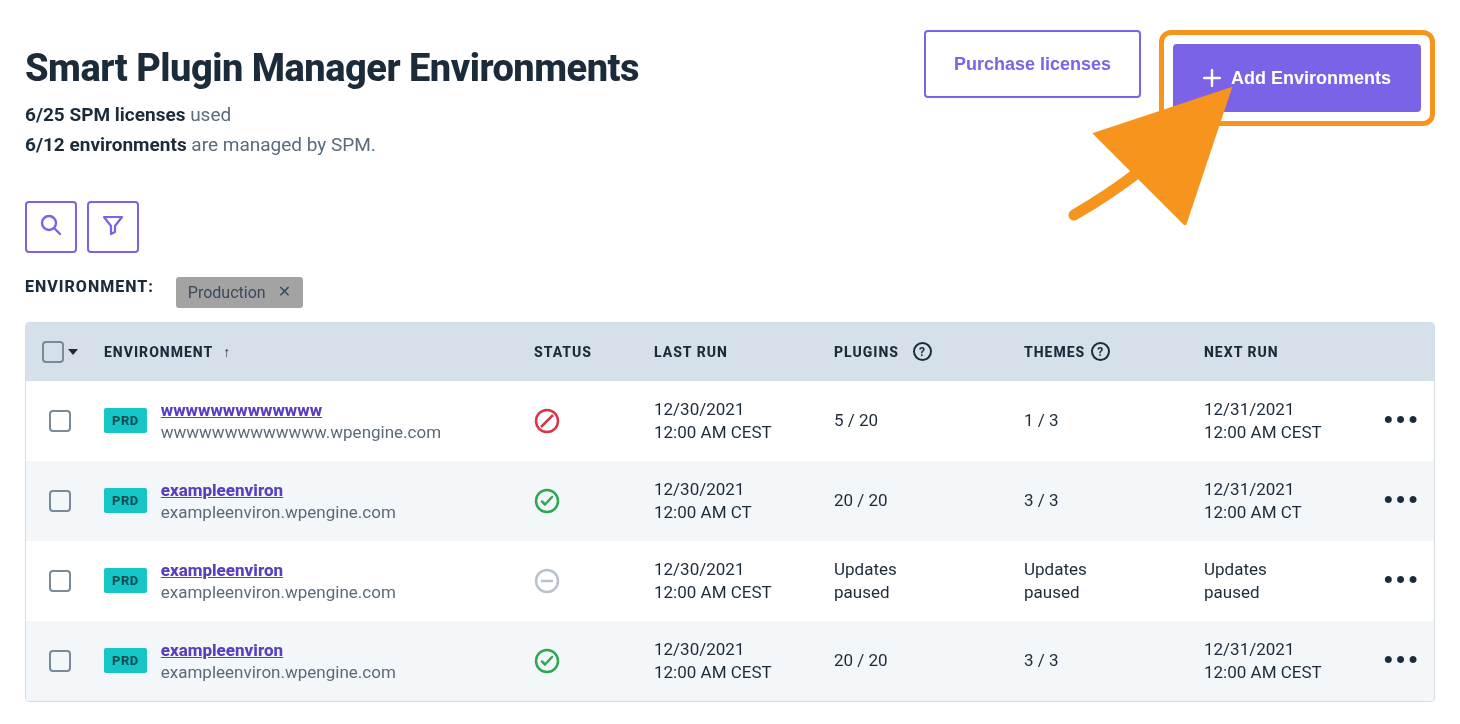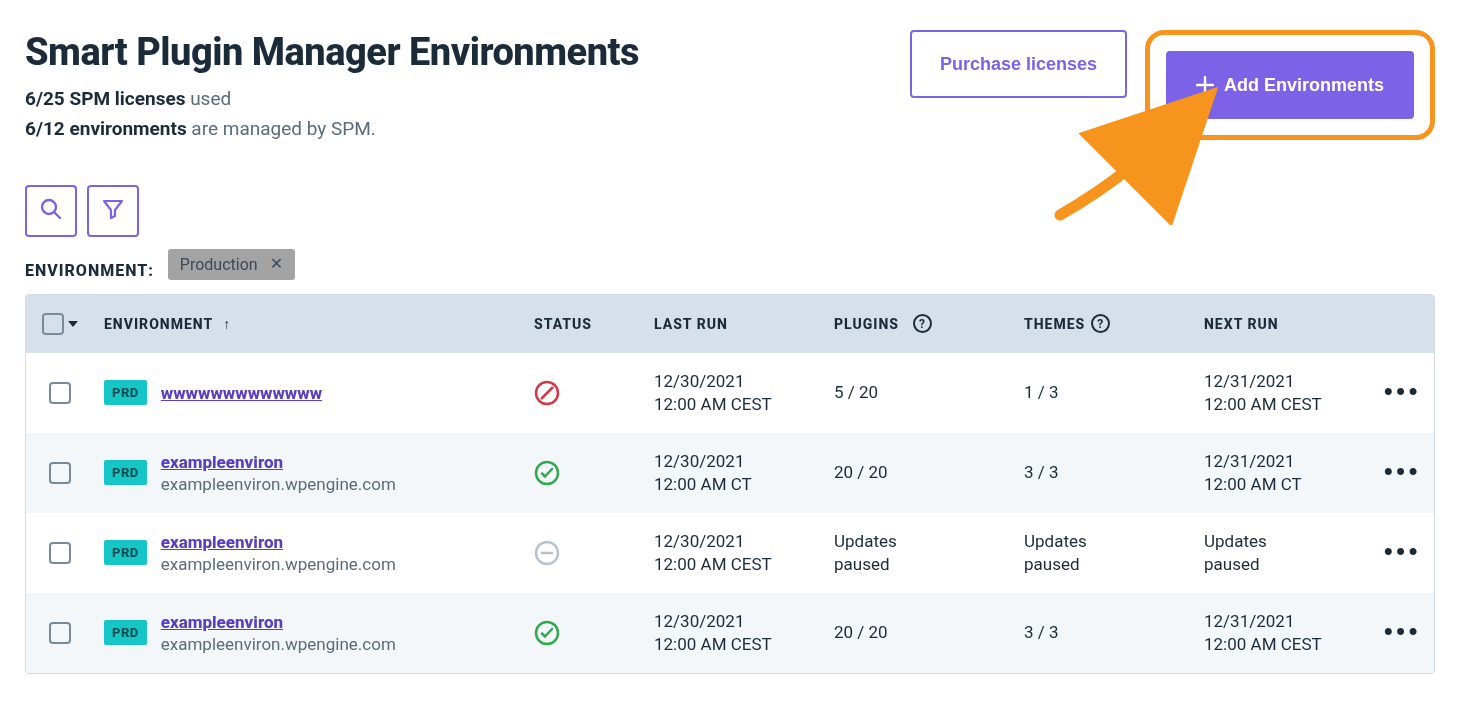--- a/index.html
+++ b/index.html
@@ -1,30 +1,30 @@
 <!DOCTYPE html>
 <html><head>
 <meta charset="utf-8">
 <style>
 :root{--accent:#7C62E6;--teal:#16C6C6;--text:#1c2b3a;--muted:#5b6b7b;--border:#d3dbe3;--rowalt:#f4f7fa;--header:#d6e0ea;--red:#d63649;--green:#2fa84f;--gray:#b8c2cc}
 *{box-sizing:border-box}
 body{margin:0;padding:30px 25px;width:1460px;font-family:-apple-system,BlinkMacSystemFont,"Segoe UI",Roboto,Helvetica,Arial,sans-serif;color:var(--text);background:#fff}
-h1{font-size:38px;font-weight:800;margin:0 0 10px;letter-spacing:-.5px}
+h1{font-size:38px;font-weight:800;margin:16px 0 10px;letter-spacing:-.5px}
 .header-row{display:flex;justify-content:space-between;align-items:flex-start}
 .stats{font-size:19px;line-height:1.6;color:var(--muted)}
 .stats b{color:var(--text);font-weight:700}
 .header-buttons{display:flex;gap:18px;align-items:flex-start}
 .btn{display:inline-flex;align-items:center;justify-content:center;gap:10px;height:68px;padding:0 28px;font-size:18px;font-weight:600;border-radius:4px;cursor:pointer;white-space:nowrap}
 .btn-outline{border:2px solid var(--accent);color:var(--accent);background:#fff}
 .btn-primary{border:2px solid var(--accent);color:#fff;background:var(--accent)}
-.highlight-ring{border:5px solid #F7941D;border-radius:19px;padding:16px}
+.highlight-ring{border:5px solid #F7941D;border-radius:12px;padding:9px}
 .plus-icon svg{display:block}
 .tools{display:flex;gap:10px;margin-top:40px}
 .tool{width:52px;height:52px;border:2px solid var(--accent);border-radius:4px;display:flex;align-items:center;justify-content:center;cursor:pointer}
-.filter-row{display:flex;align-items:flex-end;gap:14px;margin:12px 0 14px;font-size:16px}
+.filter-row{display:flex;align-items:flex-start;gap:22px;margin:24px 0 14px;font-size:16px}
 .filter-label{font-weight:800;letter-spacing:1px}
 .chip{background:#a3a3a3;border-radius:3px;padding:6px 12px;display:inline-flex;align-items:center;gap:12px;color:#3a4a5a;font-size:16px}
 .chip .x{cursor:pointer;font-size:16px;line-height:1}
 .table{width:100%;border:1px solid var(--border);border-radius:4px;overflow:hidden}
 .thead{background:var(--header);display:flex;align-items:center;height:58px;font-size:14px;font-weight:800;letter-spacing:1px;color:var(--text)}
 .col{padding:0 10px}
 .c-check{width:68px;display:flex;align-items:center;justify-content:center;gap:2px}
 .c-env{flex:0 0 430px;display:flex;align-items:flex-end;gap:10px}
 .c-status{flex:0 0 120px}
 .c-last{flex:0 0 180px}
@@ -136,20 +136,21 @@
   <div id="tbody">
       <div class="row">
         <div class="col c-check">
           <div class="checkbox"></div>
         </div>
         <div class="col c-env">
           <div class="envwrap">
             <span class="badge">PRD</span>
             <div>
               <div class="env-name">wwwwwwwwwwwww</div>
+              <div class="env-url">wwwwwwwwwwwww.wpengine.com</div>
             </div>
           </div>
         </div>
         <div class="col c-status"><span><svg class="status-icon" viewBox="0 0 26 26">
               <circle cx="13" cy="13" r="11" stroke="#d63649" stroke-width="2.5" fill="none"></circle>
               <line x1="7" y1="19" x2="19" y2="7" stroke="#d63649" stroke-width="2.5"></line>
             </svg></span></div>
         <div class="col c-last">
           <div class="cell-text">12/30/2021<br>12:00 AM CEST</div>
         </div>

